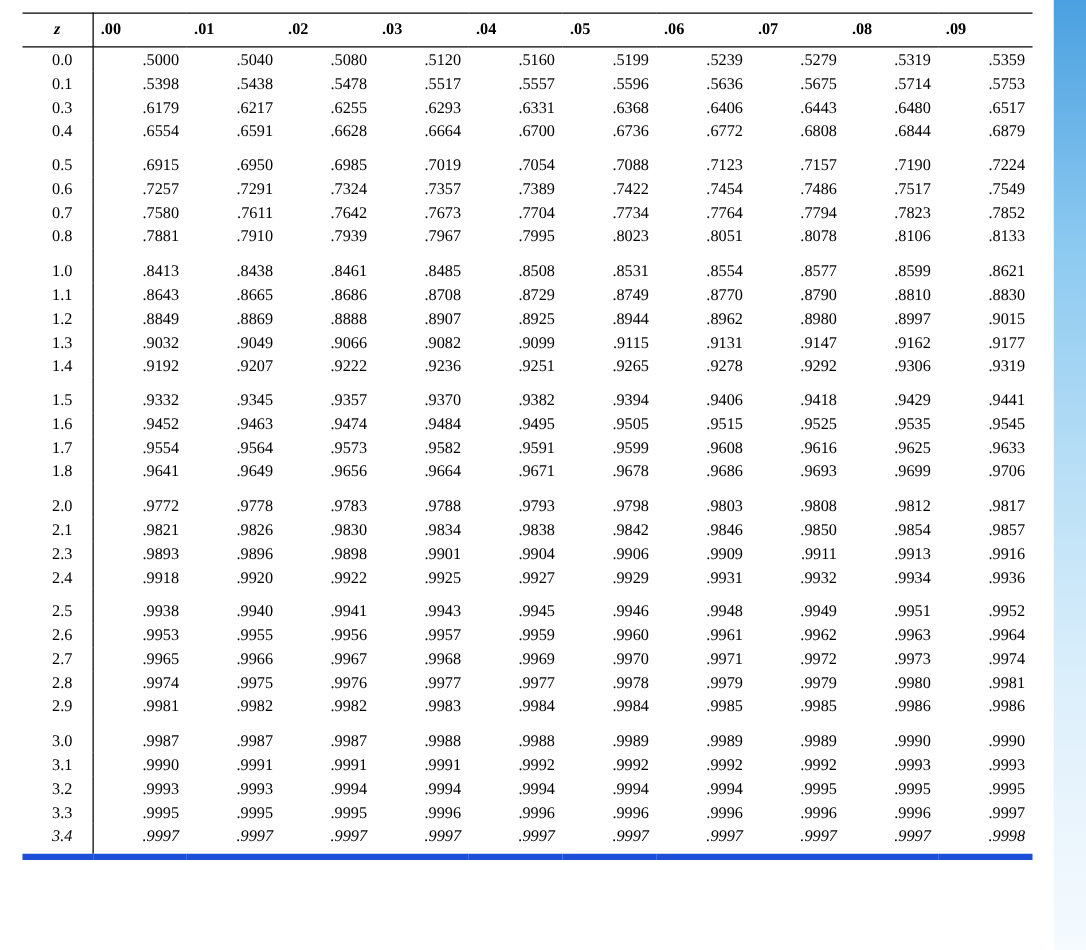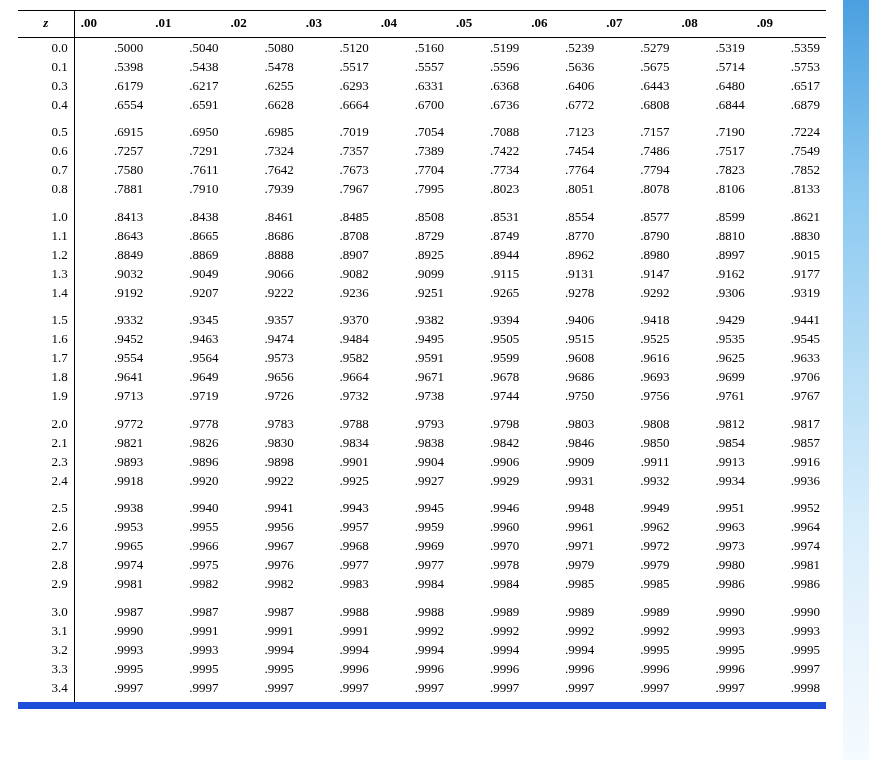--- a/index.html
+++ b/index.html
@@ -50,30 +50,31 @@
     font-style: italic;
     border-right: 1px solid #000;
   }
   tbody td {
     text-align: right;
     padding: 1.5px 6px;
     font-variant-numeric: tabular-nums;
     white-space: nowrap;
   }
   tbody td.zcell {
-    text-align: right;
+    text-align: center;
     padding-left: 14px;
     border-right: 1px solid #000;
   }
   tbody tr.group-gap td {
     padding-top: 10px;
   }
   tbody tr.last-row td {
-    border-bottom: 7px solid #1d4ed8;
+    border-bottom: 5px solid #1d4ed8;
     padding-bottom: 6px;
+    font-style: italic;
   }
 </style>
 </head>
 <body>
 <div class="page">
   <div class="gradient-strip"></div>
   <div class="table-wrap">
     <table>
       <colgroup>
         <col class="zcol">
@@ -318,33 +319,20 @@
             <td>.9649</td>
             <td>.9656</td>
             <td>.9664</td>
             <td>.9671</td>
             <td>.9678</td>
             <td>.9686</td>
             <td>.9693</td>
             <td>.9699</td>
             <td>.9706</td>
           </tr>
-          <tr>
-            <td class="zcell">1.9</td>
-            <td>.9713</td>
-            <td>.9719</td>
-            <td>.9726</td>
-            <td>.9732</td>
-            <td>.9738</td>
-            <td>.9744</td>
-            <td>.9750</td>
-            <td>.9756</td>
-            <td>.9761</td>
-            <td>.9767</td>
-          </tr>
           <tr class="group-gap">
             <td class="zcell">2.0</td>
             <td>.9772</td>
             <td>.9778</td>
             <td>.9783</td>
             <td>.9788</td>
             <td>.9793</td>
             <td>.9798</td>
             <td>.9803</td>
             <td>.9808</td>

